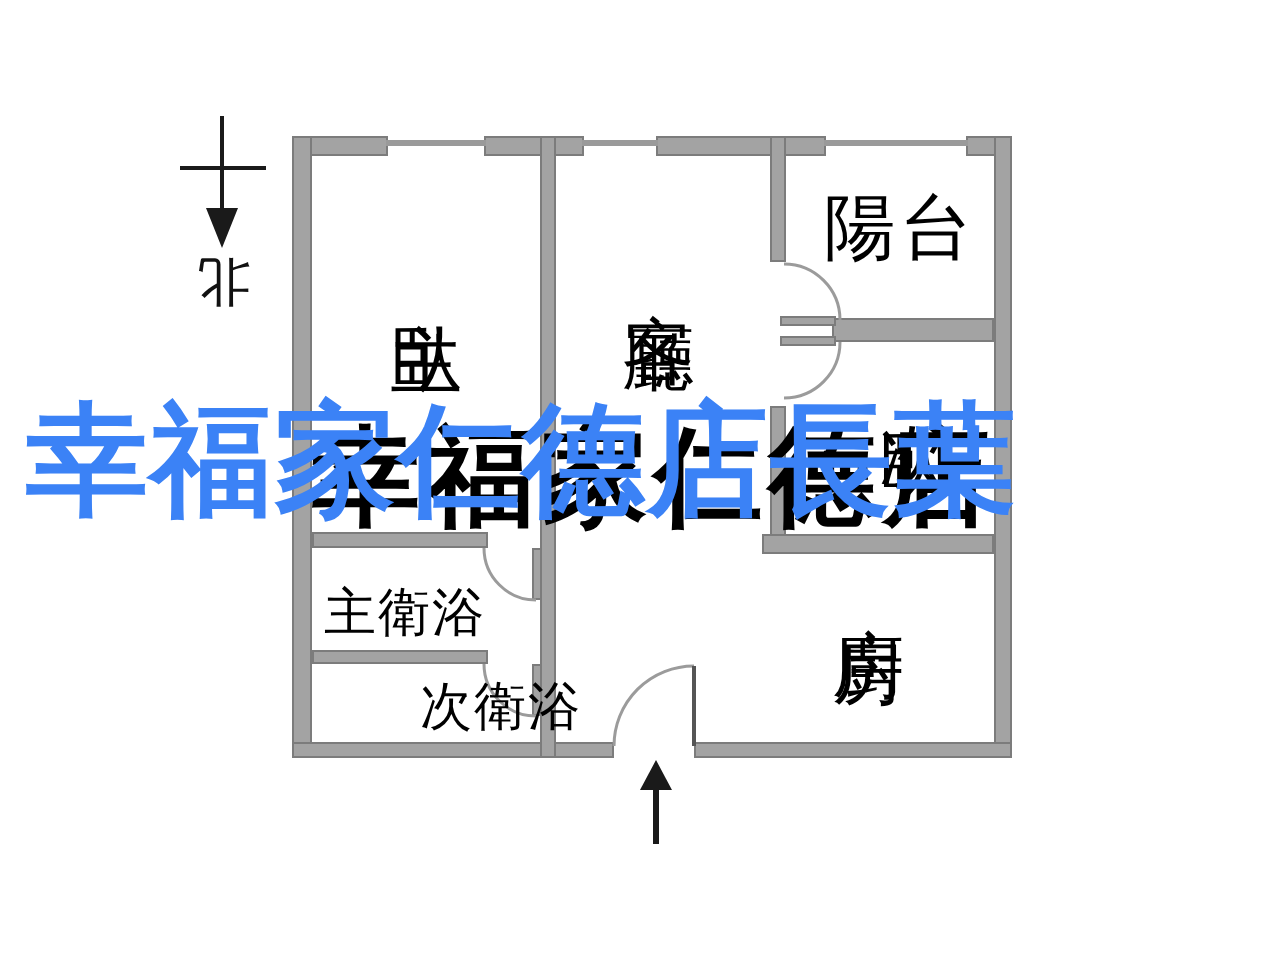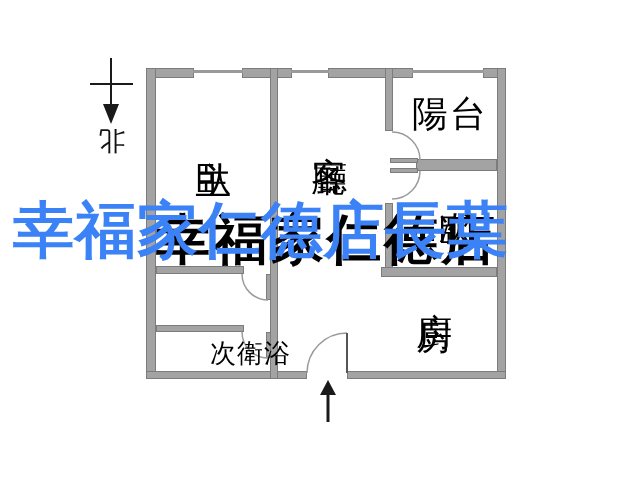--- a/index.html
+++ b/index.html
@@ -64,20 +64,21 @@
 
     <line x1="328" y1="422" x2="328" y2="392" stroke="#1a1a1a" stroke-width="3"></line>
     <polygon points="328,380 320,395 336,395" fill="#1a1a1a"></polygon>
   </svg>
 
   <div class="room-label vtext big" style="left:194px;top:132px;">主臥</div>
   <div class="room-label vtext big" style="left:310px;top:127px;">客廳</div>
   <div class="room-label big" style="left:412px;top:95px;letter-spacing:2px;white-space:nowrap;">陽台</div>
   <div class="room-label vtext" style="left:437px;top:186px;font-size:34px;">次臥</div>
   <div class="room-label vtext big" style="left:415px;top:284px;">廚房</div>
+  <div class="room-label small" style="left:162px;top:293px;">主衛浴</div>
   <div class="room-label small" style="left:162px;top:340px;margin-left:48px;">次衛浴</div>
 
   <div id="north-char">北</div>
 
   <div id="wm-gray" class="wm">幸福家仁德店</div>
   <div id="wm-red" class="wm">幸福家仁德店長葉文勝</div>
 
 </div>
 
 </body></html>

